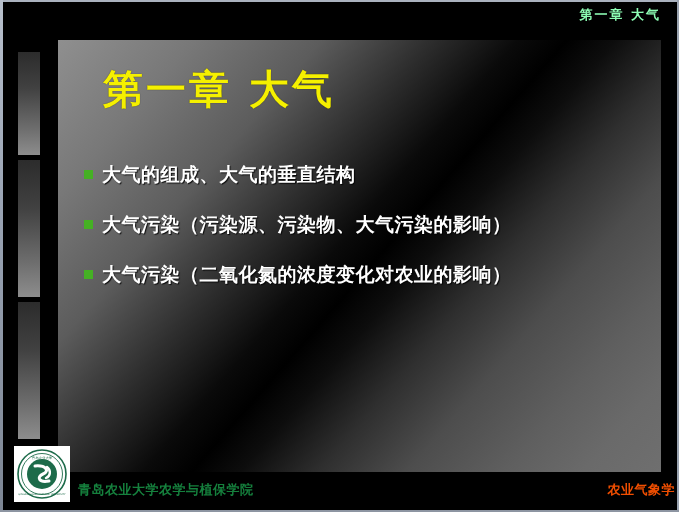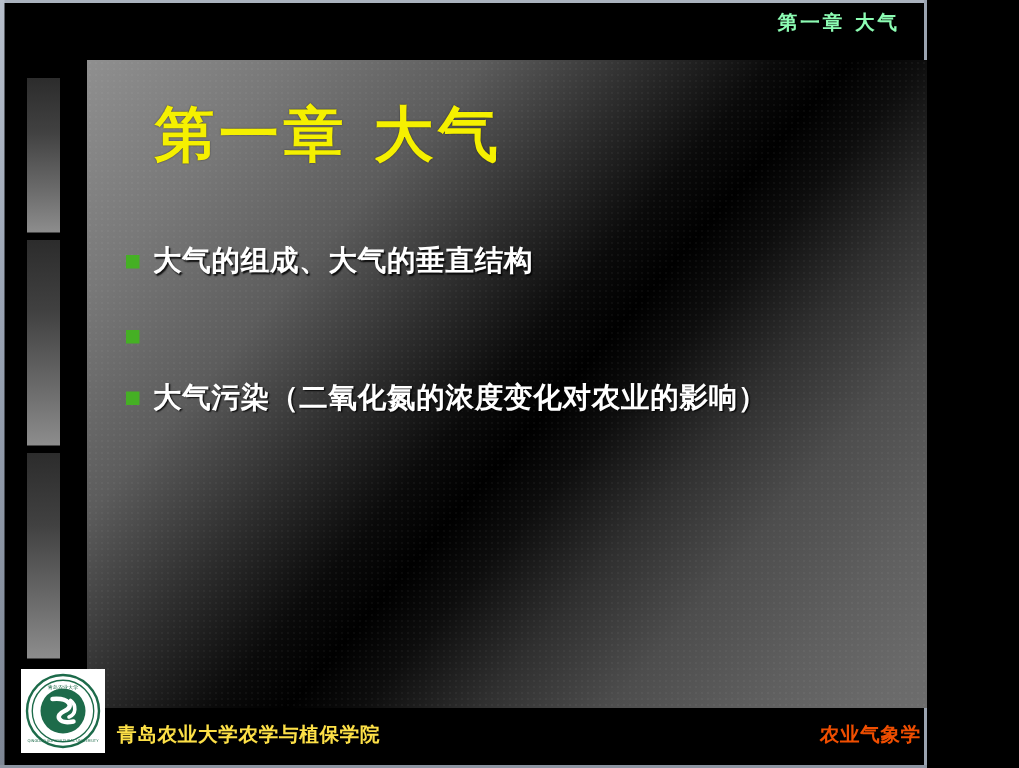--- a/index.html
+++ b/index.html
@@ -9,21 +9,21 @@
   }
   body {
     width: 679px;
     height: 512px;
     overflow: hidden;
     font-family: "DejaVu Sans", "Liberation Sans", sans-serif;
   }
 
   #slide {
     position: relative;
-    width: 618px;
+    width: 679px;
     height: 512px;
     background: #000000;
     overflow: hidden;
   }
 
   
   .frame-left {
     position: absolute;
     left: 0; top: 0;
     width: 3px; height: 512px;
@@ -172,21 +172,21 @@
   }
   .footer-logo svg { display: block; }
 
   .footer-left {
     position: absolute;
     left: 78px;
     top: 481px;
     font-family: "DejaVu Sans", "Liberation Sans", sans-serif;
     font-size: 13px;
     font-weight: bold;
-    color: #fde047;
+    color: #15803d;
     letter-spacing: 0.5px;
     white-space: nowrap;
   }
   .footer-right {
     position: absolute;
     right: 4px;
     top: 481px;
     font-family: "DejaVu Sans", "Liberation Sans", sans-serif;
     font-size: 13px;
     font-weight: bold;
@@ -218,20 +218,21 @@
 
       <div class="bullets">
 
         <div class="bullet-row">
           <span class="bullet-marker"></span>
           <span class="bullet-text">大气的组成、大气的垂直结构</span>
         </div>
 
         <div class="bullet-row">
           <span class="bullet-marker"></span>
+          <span class="bullet-text">大气污染（污染源、污染物、大气污染的影响）</span>
         </div>
 
         <div class="bullet-row">
           <span class="bullet-marker"></span>
           <span class="bullet-text">大气污染（二氧化氮的浓度变化对农业的影响）</span>
         </div>
 
       </div>
     </div>
   </div>

